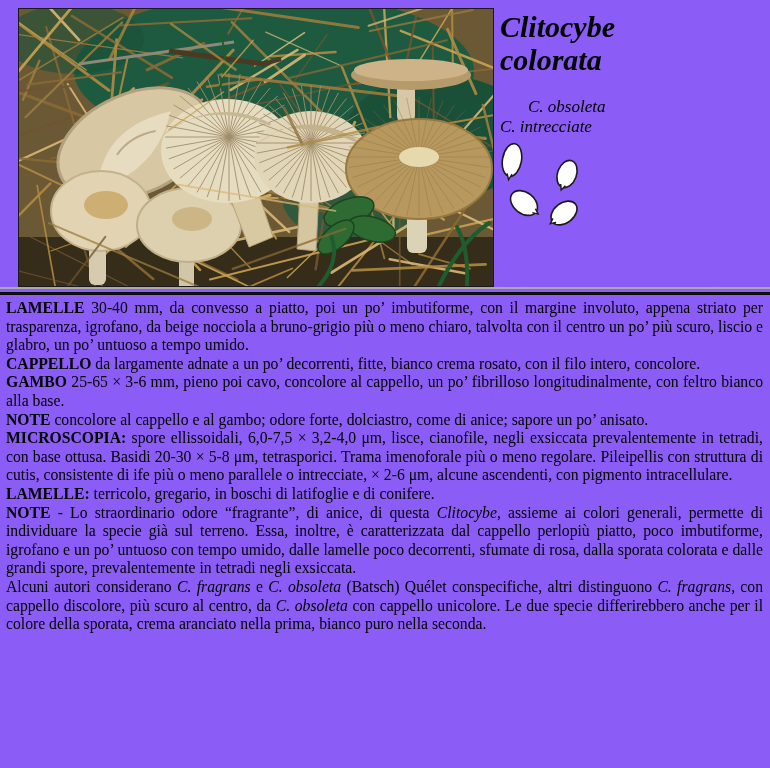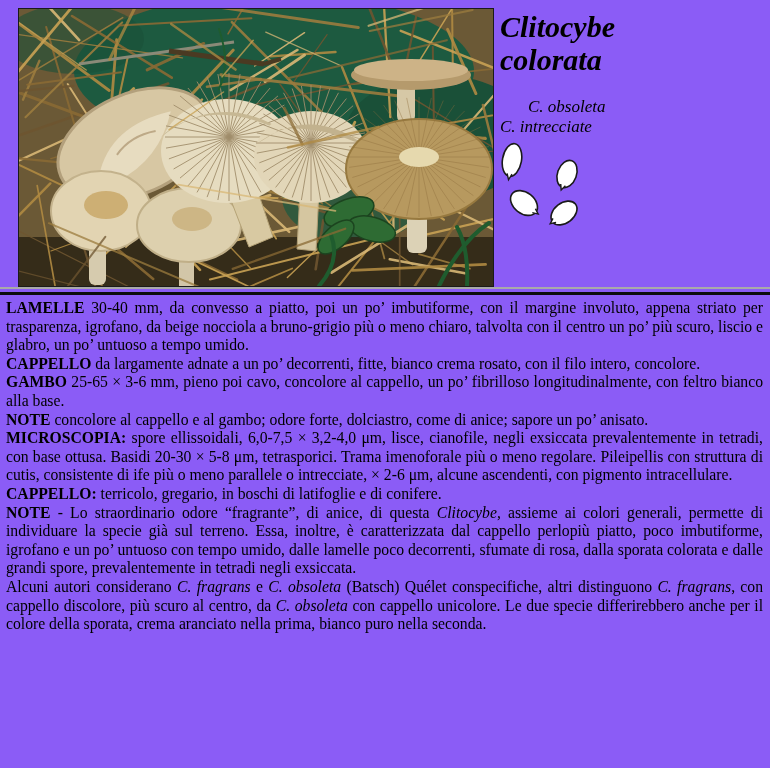--- a/index.html
+++ b/index.html
@@ -378,18 +378,18 @@
 
   <div class="rule-gray"></div>
   <div class="rule-black"></div>
 
   <div class="desc">
       <p><span class="lead">LAMELLE</span><span> 30-40 mm, da convesso a piatto, poi un po’ imbutiforme, con il margine involuto, appena striato per trasparenza, igrofano, da beige nocciola a bruno-grigio più o meno chiaro, talvolta con il centro un po’ più scuro, liscio e glabro, un po’ untuoso a tempo umido.</span></p>
       <p><span class="lead">CAPPELLO</span><span> da largamente adnate a un po’ decorrenti, fitte, bianco crema rosato, con il filo intero, concolore.</span></p>
       <p><span class="lead">GAMBO</span><span> 25-65 × 3-6 mm, pieno poi cavo, concolore al cappello, un po’ fibrilloso longitudinalmente, con feltro bianco alla base.</span></p>
       <p><span class="lead">NOTE</span><span> concolore al cappello e al gambo; odore forte, dolciastro, come di anice; sapore un po’ anisato.</span></p>
       <p><span class="lead">MICROSCOPIA:</span><span> spore ellissoidali, 6,0-7,5 × 3,2-4,0 μm, lisce, cianofile, negli exsiccata prevalentemente in tetradi, con base ottusa. Basidi 20-30 × 5-8 μm, tetrasporici. Trama imenoforale più o meno regolare. Pileipellis con struttura di cutis, consistente di ife più o meno parallele o intrecciate, × 2-6 μm, alcune ascendenti, con pigmento intracellulare.</span></p>
-      <p><span class="lead">CAPPELLO:</span><span> terricolo, gregario, in boschi di latifoglie e di conifere.</span></p>
+      <p><span class="lead">LAMELLE:</span><span> terricolo, gregario, in boschi di latifoglie e di conifere.</span></p>
       <p><span class="lead">NOTE</span><span> - Lo straordinario odore “fragrante”, di anice, di questa </span><span class="it">Clitocybe,</span><span> assieme ai colori generali, permette di individuare la specie già sul terreno. Essa, inoltre, è caratterizzata dal cappello perlopiù piatto, poco imbutiforme, igrofano e un po’ untuoso con tempo umido, dalle lamelle poco decorrenti, sfumate di rosa, dalla sporata colorata e dalle grandi spore, prevalentemente in tetradi negli exsiccata.</span></p>
       <p><span>Alcuni autori considerano </span><span class="it">C. fragrans</span><span> e </span><span class="it">C. obsoleta</span><span> (Batsch) Quélet conspecifiche, altri distinguono </span><span class="it">C. fragrans</span><span>, con cappello discolore, più scuro al centro, da </span><span class="it">C. obsoleta</span><span> con cappello unicolore. Le due specie differirebbero anche per il colore della sporata, crema aranciato nella prima, bianco puro nella seconda.</span></p>
     </div>
 
 </div>
 
 </body></html>

